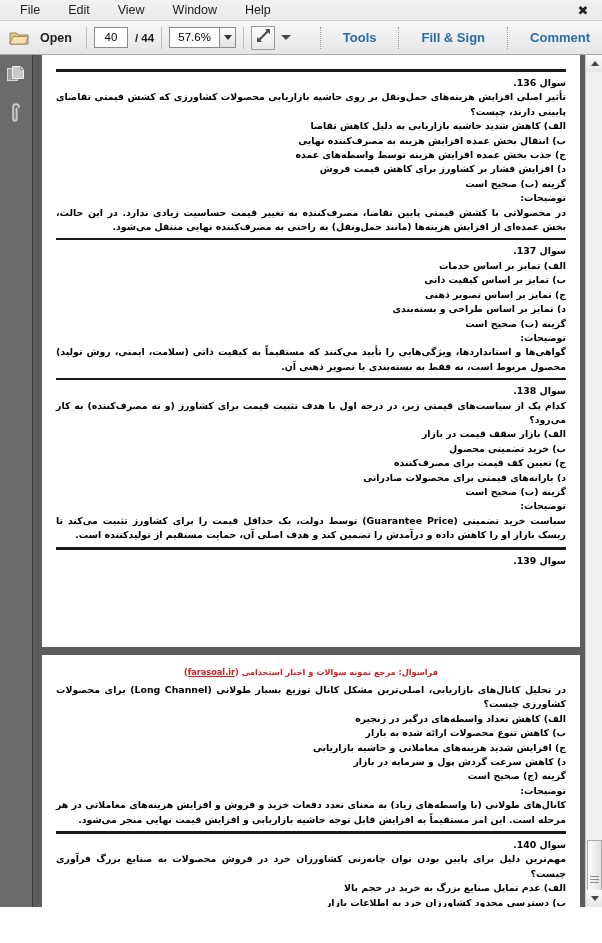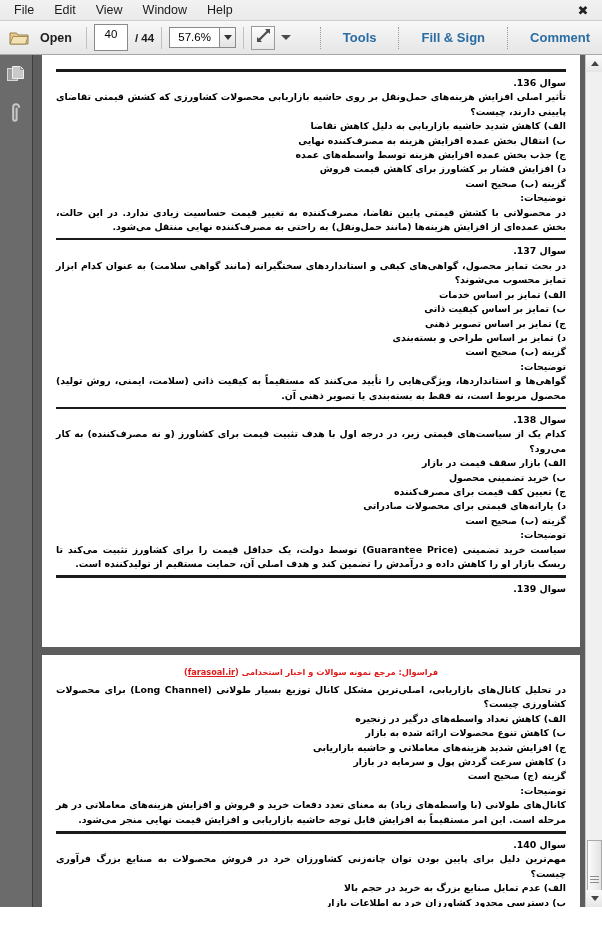--- a/index.html
+++ b/index.html
@@ -12,21 +12,21 @@
 
   
   .titlebar {
     height: 21px;
     background: linear-gradient(#f2f2f2, #eaeaea);
     border-bottom: 1px solid #cfcfcf;
     display: flex;
     align-items: center;
     position: relative;
   }
-  .menu-items { display: flex; align-items: center; padding-left: 4px; gap: 0px; }
+  .menu-items { display: flex; align-items: center; padding-left: 10px; gap: 8px; }
   .menu-item {
     font-size: 12.5px;
     color: #1b1b1b;
     padding: 2px 10px;
     cursor: default;
     font-family: "Liberation Sans", sans-serif;
   }
   .close-btn {
     position: absolute;
     right: 6px; top: 1px;
@@ -57,21 +57,21 @@
     margin: 0 10px;
   }
   .open-btn {
     display: flex; align-items: center; gap: 11px;
     padding: 2px 6px 2px 8px; cursor: pointer;
     border: 1px solid transparent; border-radius: 2px;
   }
   .folder-icon { width: 20px; height: 16px; display:block; }
   .open-label { font-size: 12.5px; font-weight: bold; color: #1d1d1d; font-family:"Liberation Sans",sans-serif;}
   .page-box {
-    width: 34px; height: 27px;
+    width: 34px; height: 21px;
     border: 1px solid #8a8a8a;
     background: #fff;
     font-size: 11.5px;
     text-align: center;
     line-height: 19px;
     color: #000;
     font-family:"Liberation Sans",sans-serif;
   }
   .page-total {
     font-size: 11.5px; color: #1d1d1d; margin: 0 0 0 7px;
@@ -343,21 +343,20 @@
           <div class="opt">ج) جذب بخش عمده افزایش هزینه توسط واسطه‌های عمده</div>
           <div class="opt">د) افزایش فشار بر کشاورز برای کاهش قیمت فروش</div>
           <div class="ans">گزینه (ب) صحیح است</div>
           <div class="exp-label">توضیحات:</div>
           <div class="exp-body">در محصولاتی با کشش قیمتی پایین تقاضا، مصرف‌کننده به تغییر قیمت حساسیت زیادی ندارد. در این حالت، بخش عمده‌ای از افزایش هزینه‌ها (مانند حمل‌ونقل) به راحتی به مصرف‌کننده نهایی منتقل می‌شود.</div>
         </div>
 
         <div class="qrule thin"></div>
         <div class="rtl">
           <div class="qnum">سوال 137.</div>
-          <div class="qtext">در بحث تمایز محصول، گواهی‌های کیفی و استانداردهای سختگیرانه (مانند گواهی سلامت) به عنوان کدام ابزار تمایز محسوب می‌شوند؟</div>
           <div class="opt">الف) تمایز بر اساس خدمات</div>
           <div class="opt">ب) تمایز بر اساس کیفیت ذاتی</div>
           <div class="opt">ج) تمایز بر اساس تصویر ذهنی</div>
           <div class="opt">د) تمایز بر اساس طراحی و بسته‌بندی</div>
           <div class="ans">گزینه (ب) صحیح است</div>
           <div class="exp-label">توضیحات:</div>
           <div class="exp-body">گواهی‌ها و استانداردها، ویژگی‌هایی را تأیید می‌کنند که مستقیماً به کیفیت ذاتی (سلامت، ایمنی، روش تولید) محصول مربوط است، نه فقط به بسته‌بندی یا تصویر ذهنی آن.</div>
         </div>
 
         <div class="qrule thin"></div>

